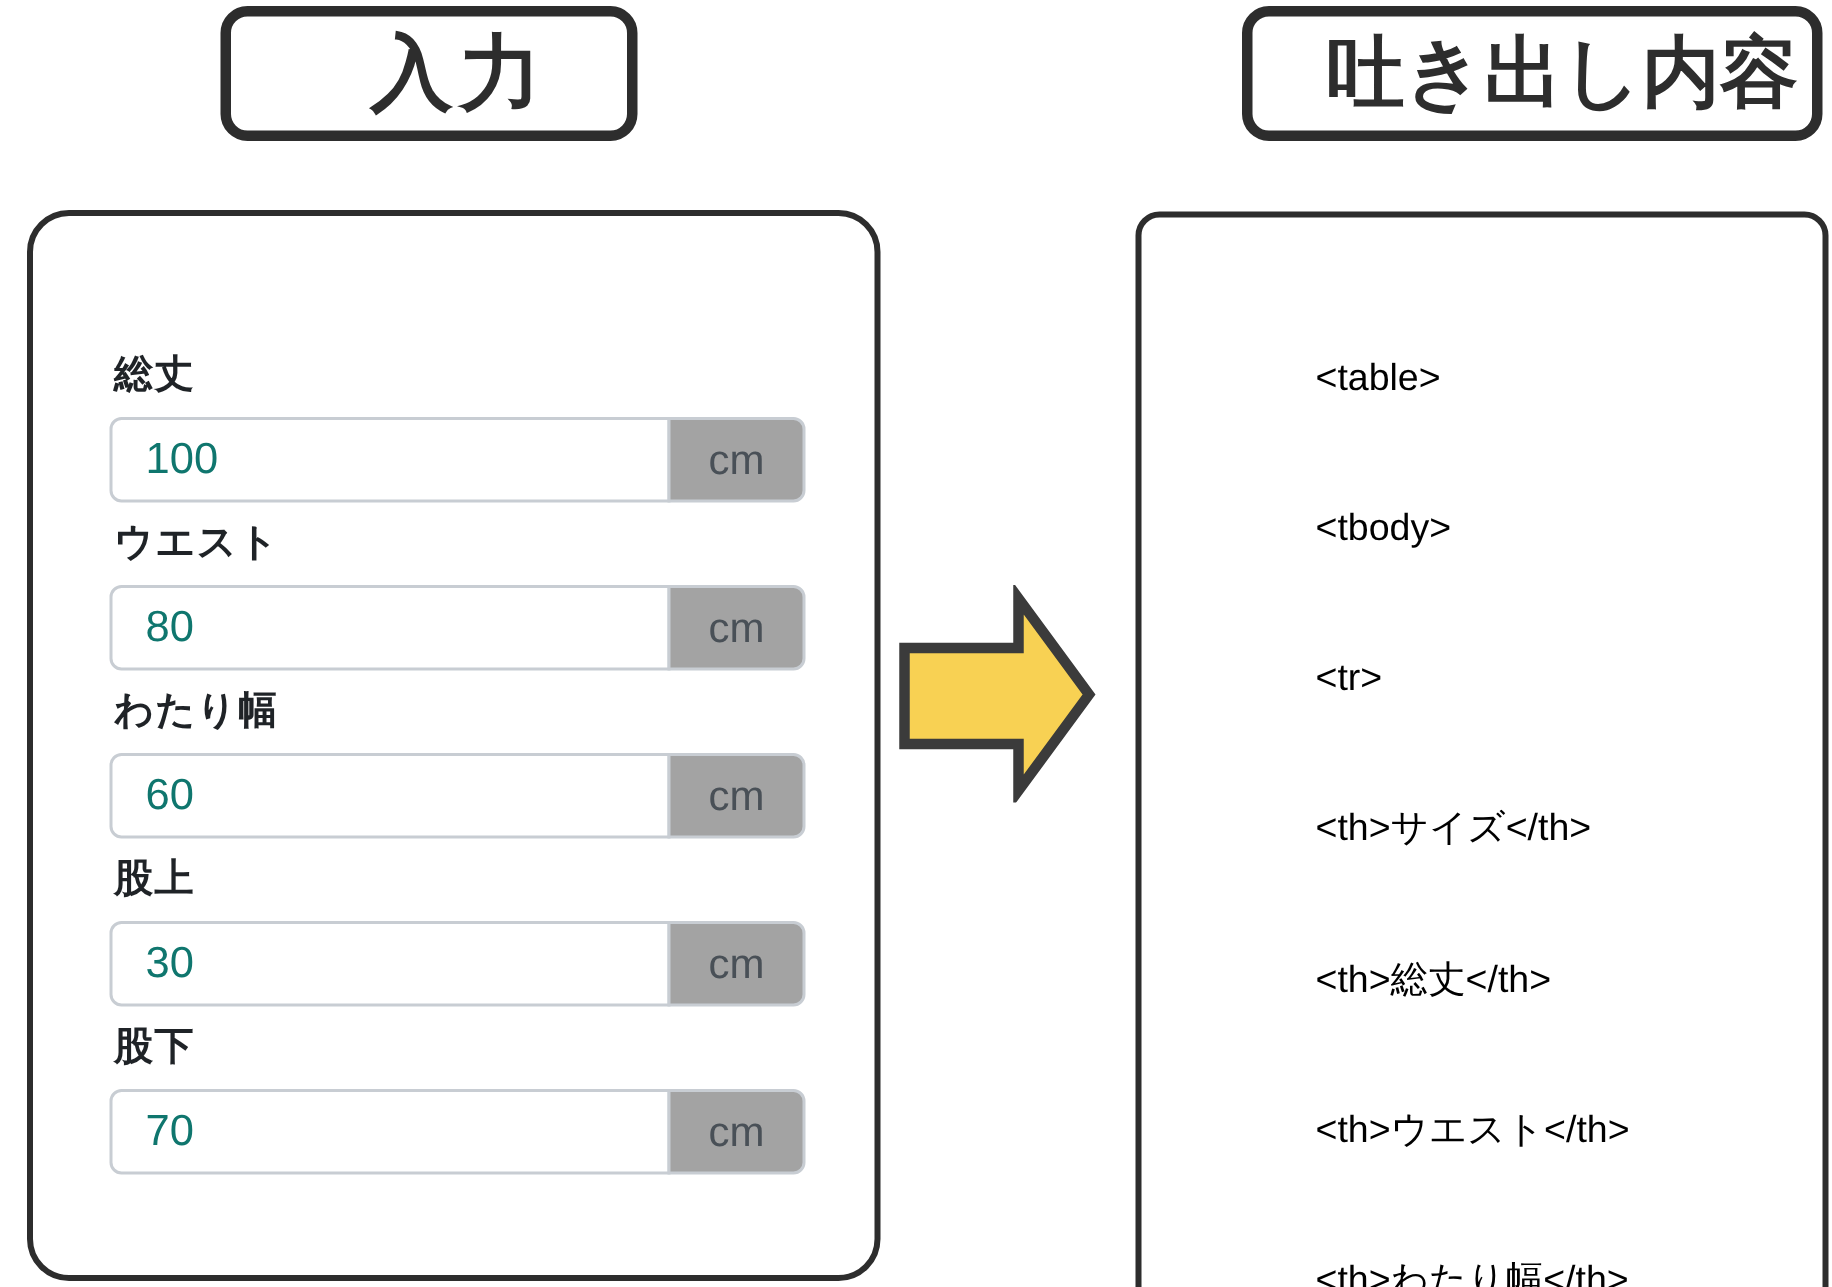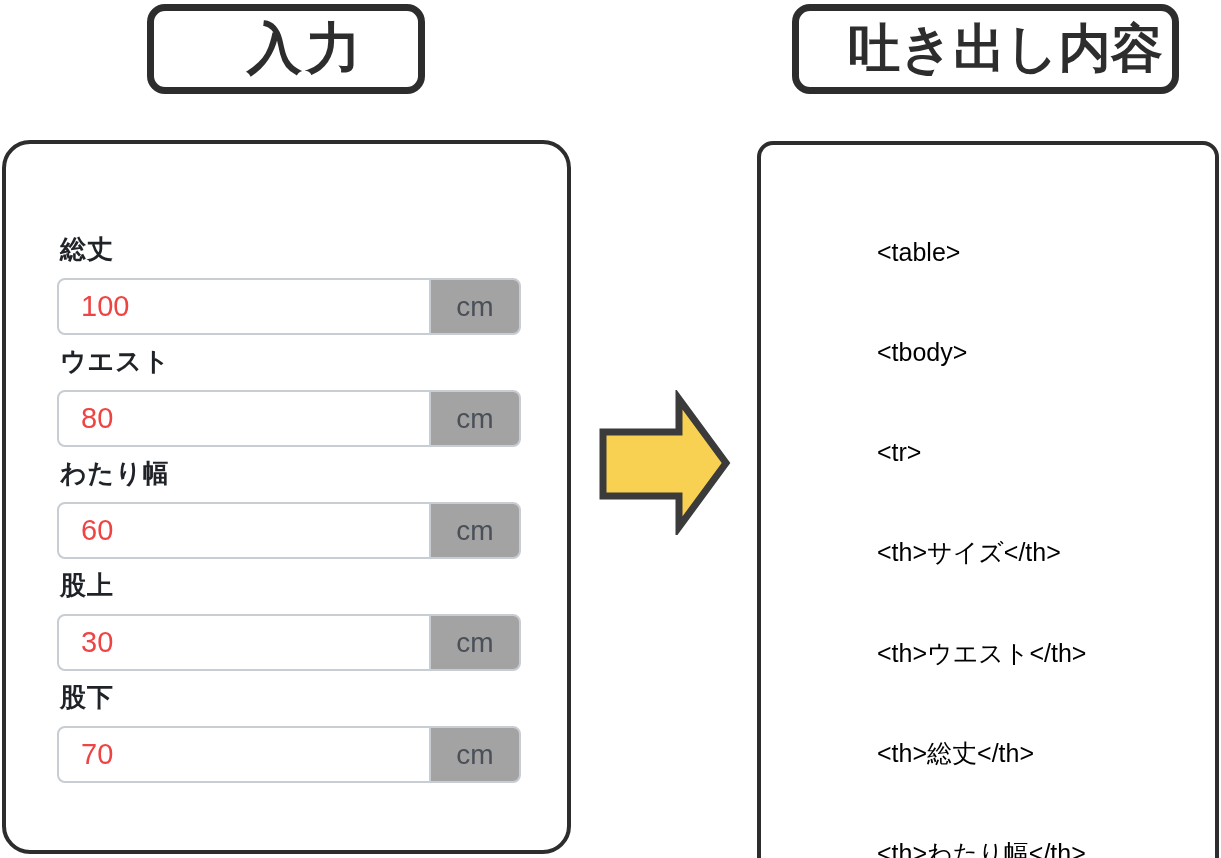--- a/index.html
+++ b/index.html
@@ -8,40 +8,40 @@
   .stage { position:relative; width:1221px; height:858px; overflow:hidden; background:#fff; }
 
   
   .title-box {
     position:absolute; top:4px; height:90px;
     border:7px solid #2d2d2d; border-radius:18px; background:#fff;
     display:flex; align-items:center; justify-content:center;
     font-weight:800; color:#2d2d2d;padding-left:40px;
   }
   .title-box.left  { left:147px; width:278px; font-size:55px; letter-spacing:4px; }
-  .title-box.right { left:792px; width:387px; font-size:52px; }
+  .title-box.right { left:828px; width:387px; font-size:52px; }
 
   
   .panel {
     position:absolute; background:#fff; border:4px solid #2d2d2d;
   }
-  .panel.input-panel  { left:2px;  top:140px; width:569px; height:714px; border-radius:28px; }
+  .panel.input-panel  { left:18px;  top:140px; width:569px; height:714px; border-radius:28px; }
   .panel.output-panel { left:757px; top:141px; width:462px; height:806px; border-radius:16px; }
 
   
   .field { position:absolute; left:51px; width:464px; }
   .field-label {
     display:block; font-size:26px; font-weight:700; color:#1f2327;
     margin:0 0 11px 3px; letter-spacing:1px;
   }
   .input-group { display:flex; width:464px; height:57px; }
   .input-group input {
     flex:1 1 auto; min-width:0; height:57px;
     border:2px solid #c8cdd3; border-radius:8px 0 0 8px;
-    background:#fff; color:#ef4444; font-size:29px;
+    background:#fff; color:#0f766e; font-size:29px;
     padding:0 10px 0 22px; outline:none;
     font-family:"Liberation Sans","DejaVu Sans",sans-serif;
   }
   .unit-addon {
     flex:0 0 92px; margin-left:-2px; height:57px;
     background:#a3a3a3; border:2px solid #c8cdd3; border-radius:0 8px 8px 0;
     display:flex; align-items:center; justify-content:center;
     font-size:28px; color:#495057;
   }
 
@@ -117,22 +117,22 @@
       <polygon points="8,42 84,42 84,9 131,73 84,137 84,106 8,106" fill="#f8d153" stroke="#3b3b3b" stroke-width="7" stroke-linejoin="miter"></polygon>
     </svg>
   </div>
 
   <div class="panel output-panel">
     <div class="code-block">
       <div class="code-line">&lt;table&gt;</div>
       <div class="code-line">&lt;tbody&gt;</div>
       <div class="code-line">&lt;tr&gt;</div>
       <div class="code-line">&lt;th&gt;サイズ&lt;/th&gt;</div>
+      <div class="code-line">&lt;th&gt;総丈&lt;/th&gt;</div>
       <div class="code-line">&lt;th&gt;ウエスト&lt;/th&gt;</div>
-      <div class="code-line">&lt;th&gt;総丈&lt;/th&gt;</div>
       <div class="code-line">&lt;th&gt;わたり幅&lt;/th&gt;</div>
       
       
       
       
       
       
       
       
       

